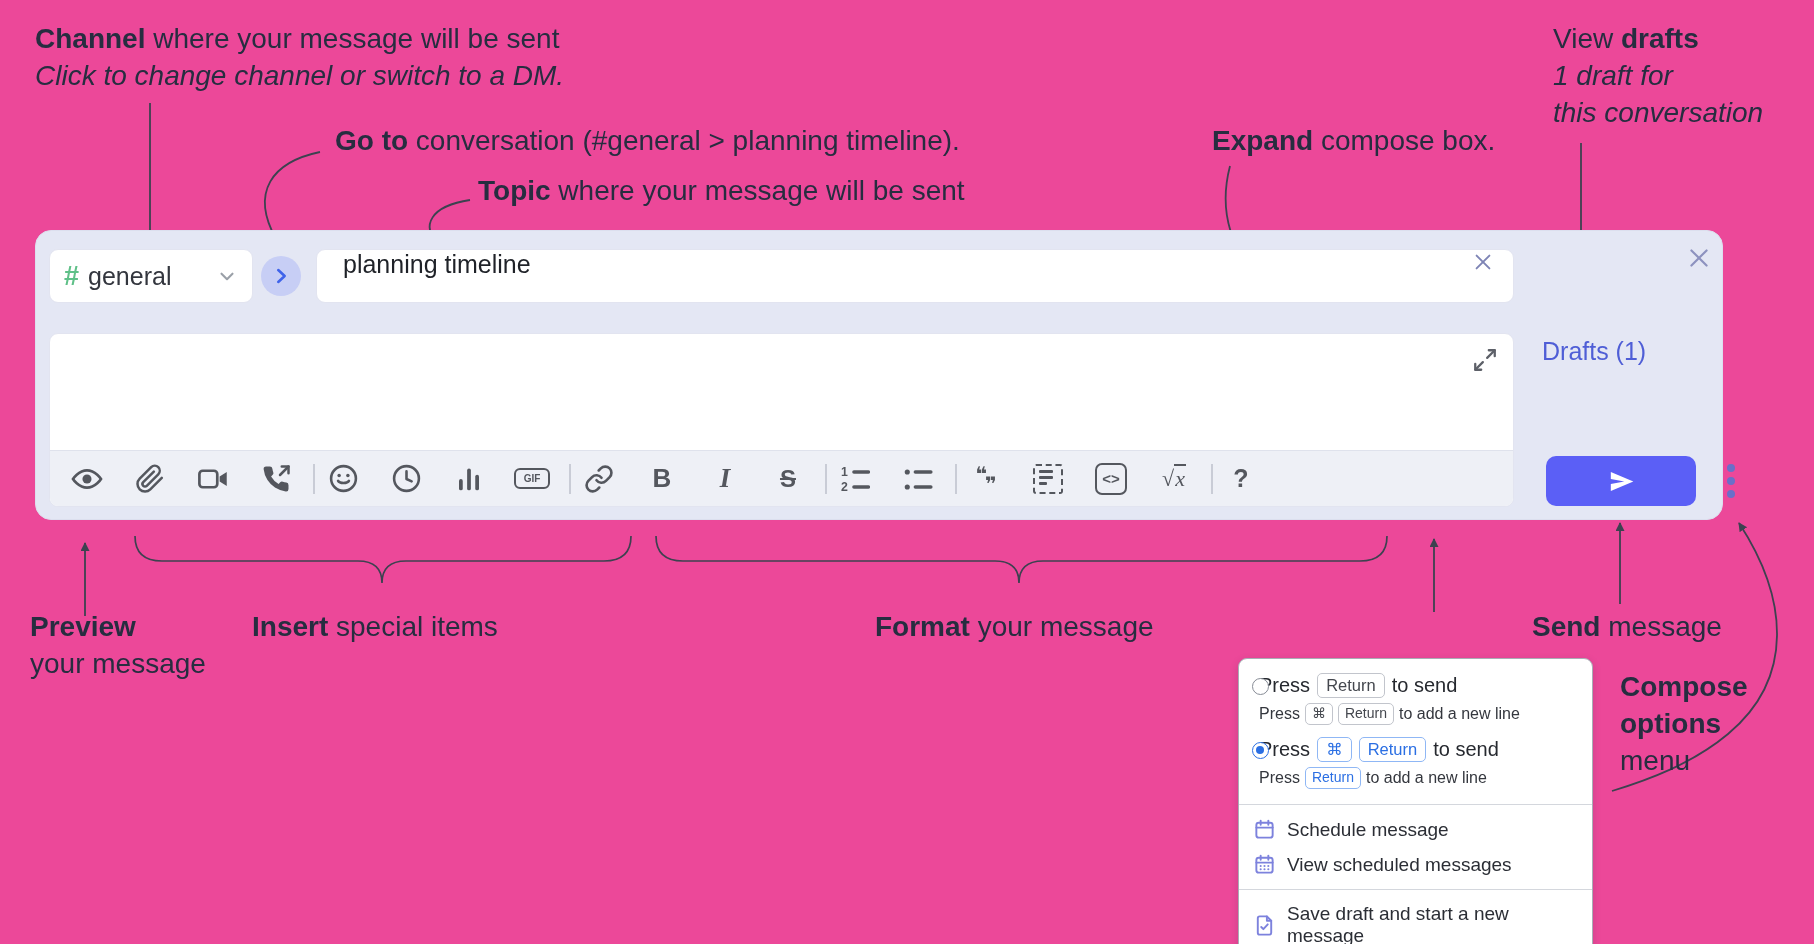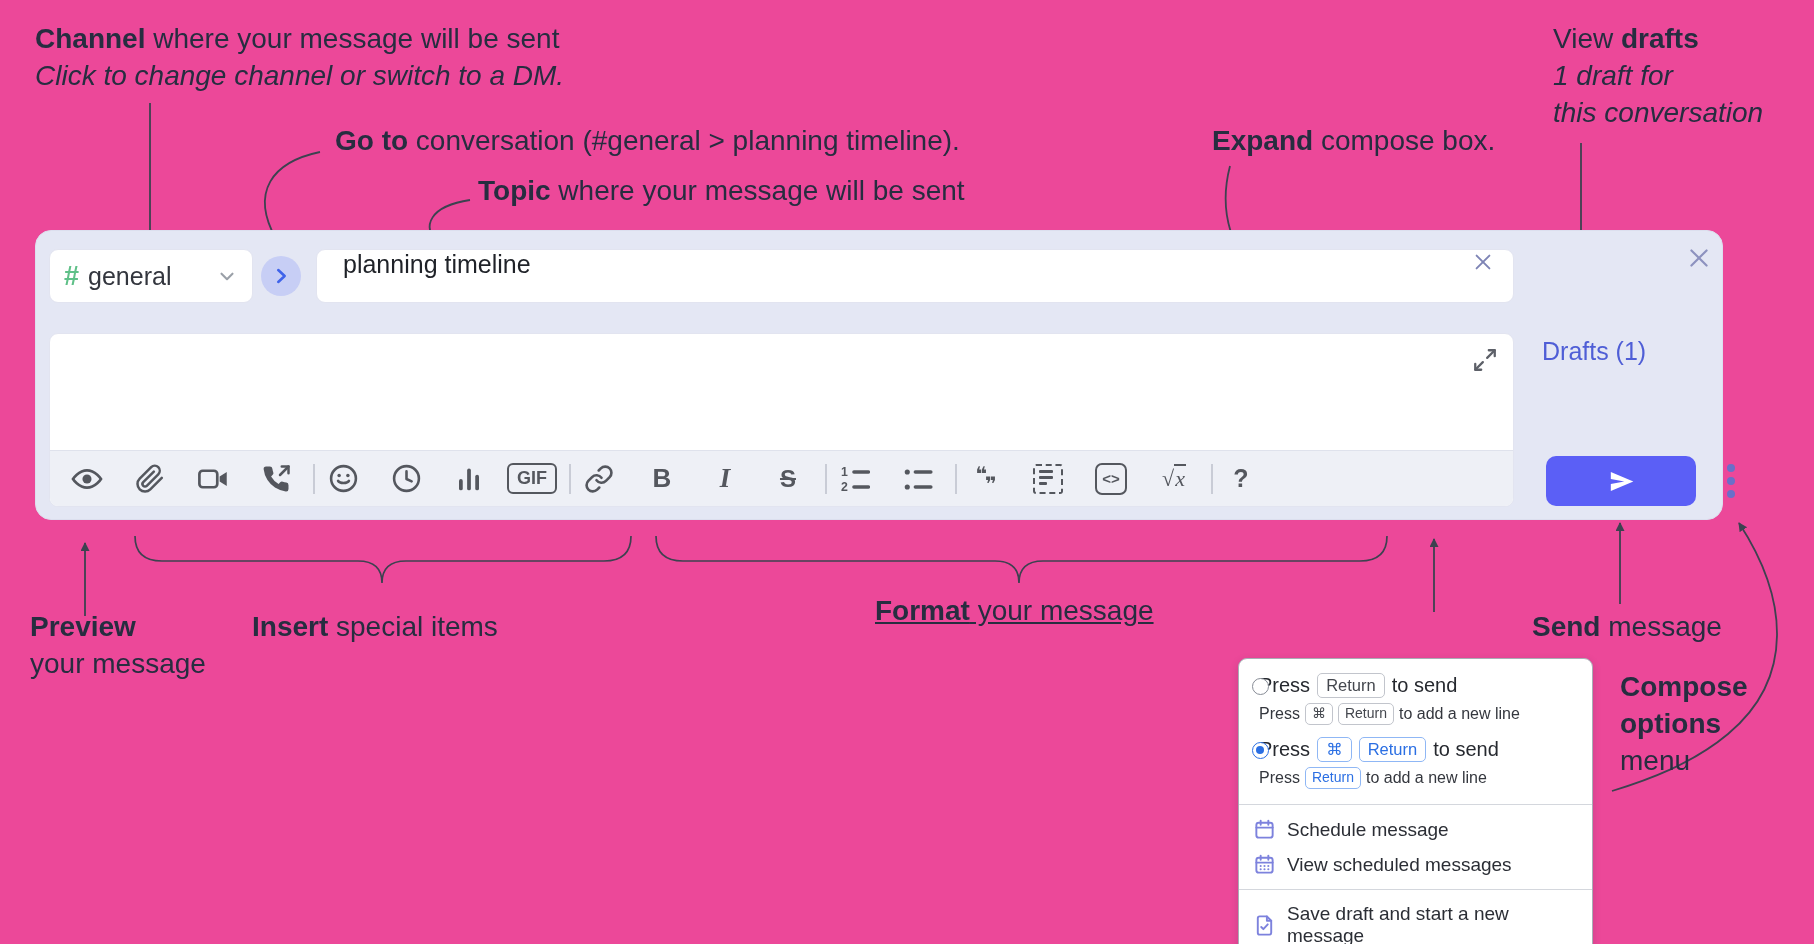--- a/index.html
+++ b/index.html
@@ -31,21 +31,21 @@
   .msg-toolbar{position:absolute;left:0;right:0;bottom:0;height:56px;background:#eef0f6;border-top:1px solid #dfe2ec;
                border-radius:0 0 8px 8px;display:flex;align-items:center;padding-left:19px;box-sizing:border-box;}
   .tbtn{width:36px;height:42px;margin-right:27px;display:flex;align-items:center;justify-content:center;
         color:#54575e;flex:0 0 auto;}
   .tdiv{width:2px;height:30px;background:#c9ccd6;margin:0 10px 0 -8px;flex:0 0 auto;}
   .glyph-b{font-size:26px;font-weight:800;}
   .glyph-i{font-family:"Liberation Serif","DejaVu Serif",serif;font-style:italic;font-size:27px;font-weight:600;}
   .glyph-s{font-size:24px;font-weight:600;text-decoration:line-through;}
   .glyph-q{font-size:20px;font-weight:700;letter-spacing:-2px;}
   .glyph-help{font-size:25px;font-weight:600;}
-  .gif-chip{border:2.4px solid #54575e;border-radius:6px;font-size:18px;font-weight:700;padding:3px 8px;}
+  .gif-chip{border:2.4px solid #54575e;border-radius:6px;font-size:10px;font-weight:700;padding:3px 8px;}
   .code-chip{border:2.2px solid #54575e;border-radius:7px;width:28px;height:28px;display:flex;align-items:center;justify-content:center;
              font-size:15px;font-weight:700;letter-spacing:0px;}
   .spoiler-chip{border:2px dashed #54575e;border-radius:3px;width:26px;height:26px;position:relative;}
   .spoiler-chip i{position:absolute;left:4px;height:3px;background:#54575e;border-radius:1px;}
   .math-chip{font-family:"Liberation Serif","DejaVu Serif",serif;font-size:22px;}
   .math-chip .rx{font-style:italic;border-top:2px solid #54575e;padding:0 1px;}
   .drafts-link{position:absolute;left:1506px;top:106px;font-size:25px;color:#4f5ed6;cursor:pointer;}
   .send-btn{position:absolute;left:1510px;top:225px;width:150px;height:50px;border-radius:10px;background:#5b5ff6;
             display:flex;align-items:center;justify-content:center;border:none;}
   .dots-btn{position:absolute;left:1678px;top:228px;width:34px;height:44px;display:flex;flex-direction:column;
@@ -120,21 +120,21 @@
 
   <div class="ann" style="left:30px;top:608px;">
     <div><b>Preview</b></div>
     <div>your message</div>
   </div>
 
   <div class="ann" style="left:252px;top:608px;">
     <b>Insert</b><span> special items</span>
   </div>
 
-  <div class="ann" style="left:875px;top:592px;text-decoration:underline;">
+  <div class="ann" style="left:875px;top:608px;">
     <b>Format</b><span> your message</span>
   </div>
 
 
   <div class="ann" style="left:1532px;top:608px;">
     <b>Send</b><span> message</span>
   </div>
 
   <div class="ann" style="left:1620px;top:668px;">
     <div><b>Compose</b></div>

